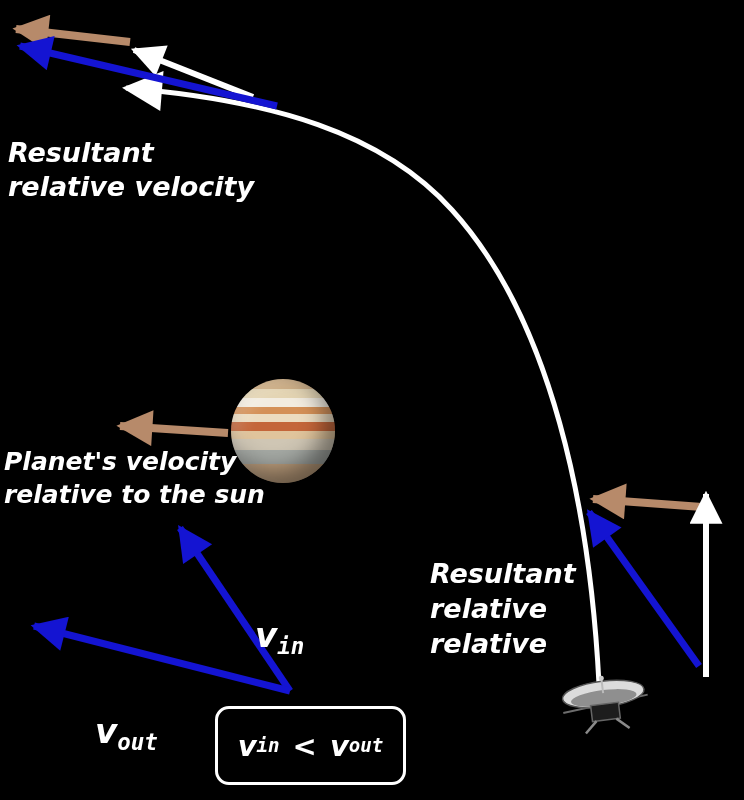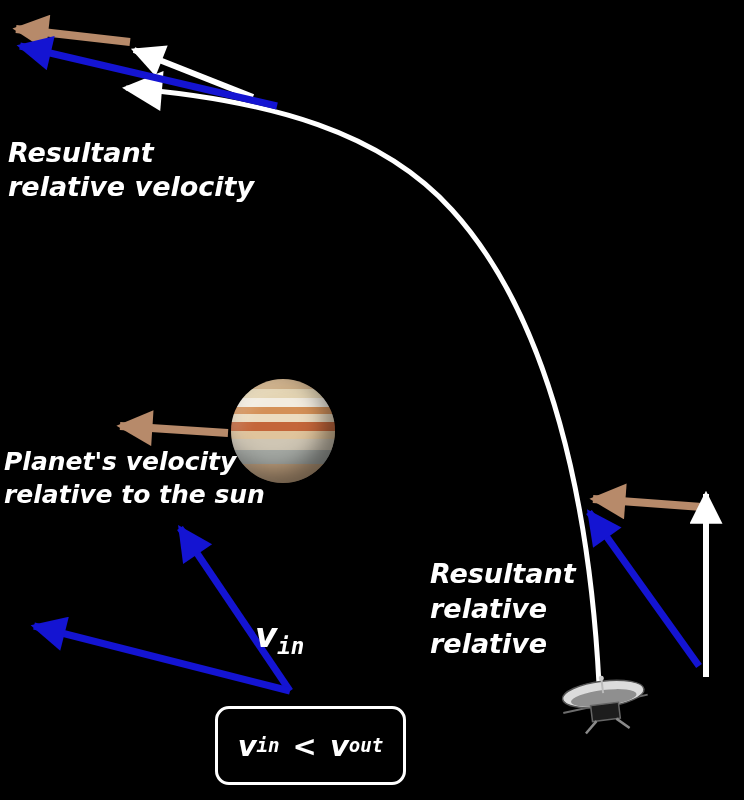--- a/index.html
+++ b/index.html
@@ -111,20 +111,23 @@
   <div class="lbl lbl-inbound">
     <span class="ln">Resultant</span>
     <span class="ln">relative</span>
     <span class="ln">relative</span>
   </div>
 
   <div class="vec-label vin-label">
     <span>v</span><sub>in</sub>
   </div>
 
+  <div class="vec-label vout-label">
+    <span>v</span><sub>out</sub>
+  </div>
 
   <div class="eq-box">
     <span>v</span>
       <sub>in</sub>
     <span class="op">&lt;</span>
     <span>v</span>
       <sub>out</sub>
   </div>
 
 </div>

